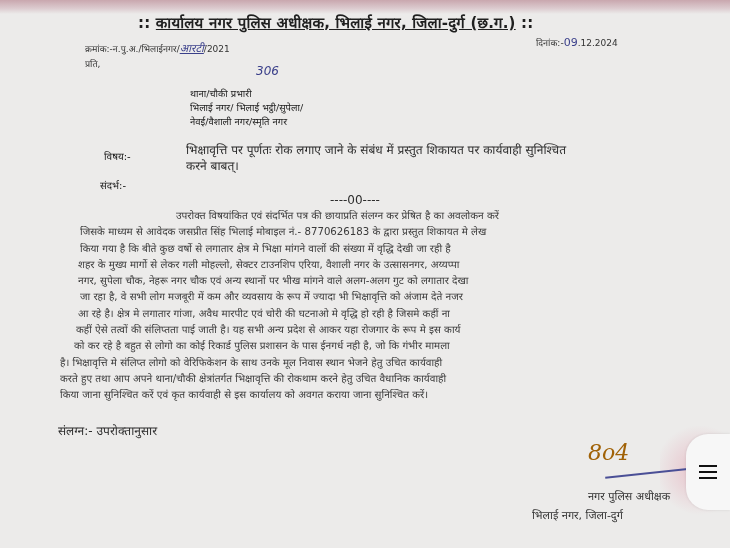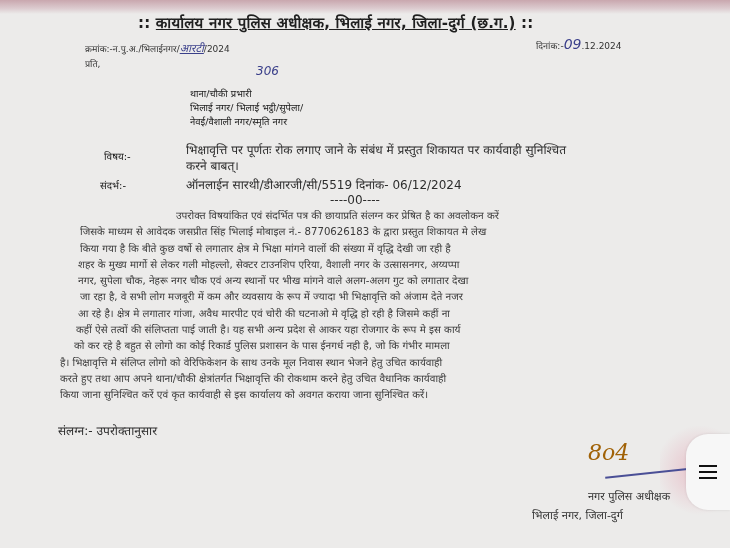--- a/index.html
+++ b/index.html
@@ -18,21 +18,21 @@
   .title {
     left:138px; top:12px; font-size:15px; font-weight:bold; color:#1f1f1f;
     letter-spacing:0.2px;
   }
   .title .u { text-decoration:underline; }
   .small { font-size:9px; color:#333; }
   .ref { left:85px; top:40px; }
   .ref .hand { color:#3a3f8a; font-style:italic; text-decoration:underline; font-size:11px; }
   .hand-num { left:256px; top:57px; font-size:12px; color:#3a3f8a; font-style:italic;margin-top:7px; }
   .date { left:536px; top:36px; }
-  .date .hand { color:#3a3f8a; font-style:italic; font-size:14px; }
+  .date .hand { color:#3a3f8a; font-size:11px; }
   .prati { left:85px; top:57px; }
   .addr { left:190px; font-size:9.5px; color:#222; }
   .label { font-size:10px; color:#222; }
   .body-text { font-size:12px; color:#2d2d2d; }
   .para {
     position:absolute; left:58px; top:208px; width:640px;
     font-size:10.2px; line-height:16.3px; color:#3a3a3a; text-align:justify;
   }
   .para span { display:block; white-space:nowrap; }
   .para .indent { padding-left:118px; }
@@ -65,40 +65,39 @@
 
 <div class="page">
 
   <div class="abs title">
     <span>::</span>
     <span class="u">कार्यालय नगर पुलिस अधीक्षक, भिलाई नगर, जिला-दुर्ग (छ.ग.)</span>
     <span>::</span>
   </div>
 
   <div class="abs small ref">
-    <span>क्रमांक:-न.पु.अ./भिलाईनगर/</span><span class="hand">आरटी</span><span>/2024</span>
+    <span>क्रमांक:-न.पु.अ./भिलाईनगर/</span><span class="hand">आरटी</span><span>/2021</span>
   </div>
   <div class="abs hand-num">306</div>
 
   <div class="abs small date">
     <span>दिनांक:-</span><span class="hand">09</span><span>.12.2024</span>
   </div>
 
   <div class="abs small prati">प्रति,</div>
 
   <div class="abs addr" style="top:87px">थाना/चौकी प्रभारी</div>
   <div class="abs addr" style="top:101px">भिलाई नगर/ भिलाई भट्ठी/सुपेला/</div>
   <div class="abs addr" style="top:115px">नेवई/वैशाली नगर/स्मृति नगर</div>
 
   <div class="abs label" style="left:104px; top:149px">विषय:-</div>
   <div class="abs body-text" style="left:186px; top:141px">भिक्षावृत्ति पर पूर्णतः रोक लगाए जाने के संबंध में प्रस्तुत शिकायत पर कार्यवाही सुनिश्चित</div>
   <div class="abs body-text" style="left:186px; top:157px">करने बाबत्।</div>
 
   <div class="abs label" style="left:100px; top:178px">संदर्भ:-</div>
-  <div class="abs body-text" style="left:186px; top:176px">ऑनलाईन सारथी/डीआरजी/सी/5519 दिनांक- 06/12/2024</div>
 
   <div class="abs body-text" style="left:330px; top:193px">----00----</div>
 
   <div class="para">
     <span class="indent">उपरोक्त विषयांकित एवं संदर्भित पत्र की छायाप्रति संलग्न कर प्रेषित है का अवलोकन करें</span>
     <span style="padding-left:22px">जिसके माध्यम से आवेदक जसप्रीत सिंह भिलाई मोबाइल नं.- 8770626183 के द्वारा प्रस्तुत शिकायत मे लेख</span>
     <span style="padding-left:22px">किया गया है कि बीते कुछ वर्षो से लगातार क्षेत्र मे भिक्षा मांगने वालों की संख्या में वृद्धि देखी जा रही है</span>
     <span style="padding-left:20px">शहर के मुख्य मार्गो से लेकर गली मोहल्लो, सेक्टर टाउनशिप एरिया, वैशाली नगर के उत्सासनगर, अय्यप्पा</span>
     <span style="padding-left:20px">नगर, सुपेला चौक, नेहरू नगर चौक एवं अन्य स्थानों पर भीख मांगने वाले अलग-अलग गुट को लगातार देखा</span>
     <span style="padding-left:22px">जा रहा है, वे सभी लोग मजबूरी में कम और व्यवसाय के रूप में ज्यादा भी भिक्षावृत्ति को अंजाम देते नजर</span>

